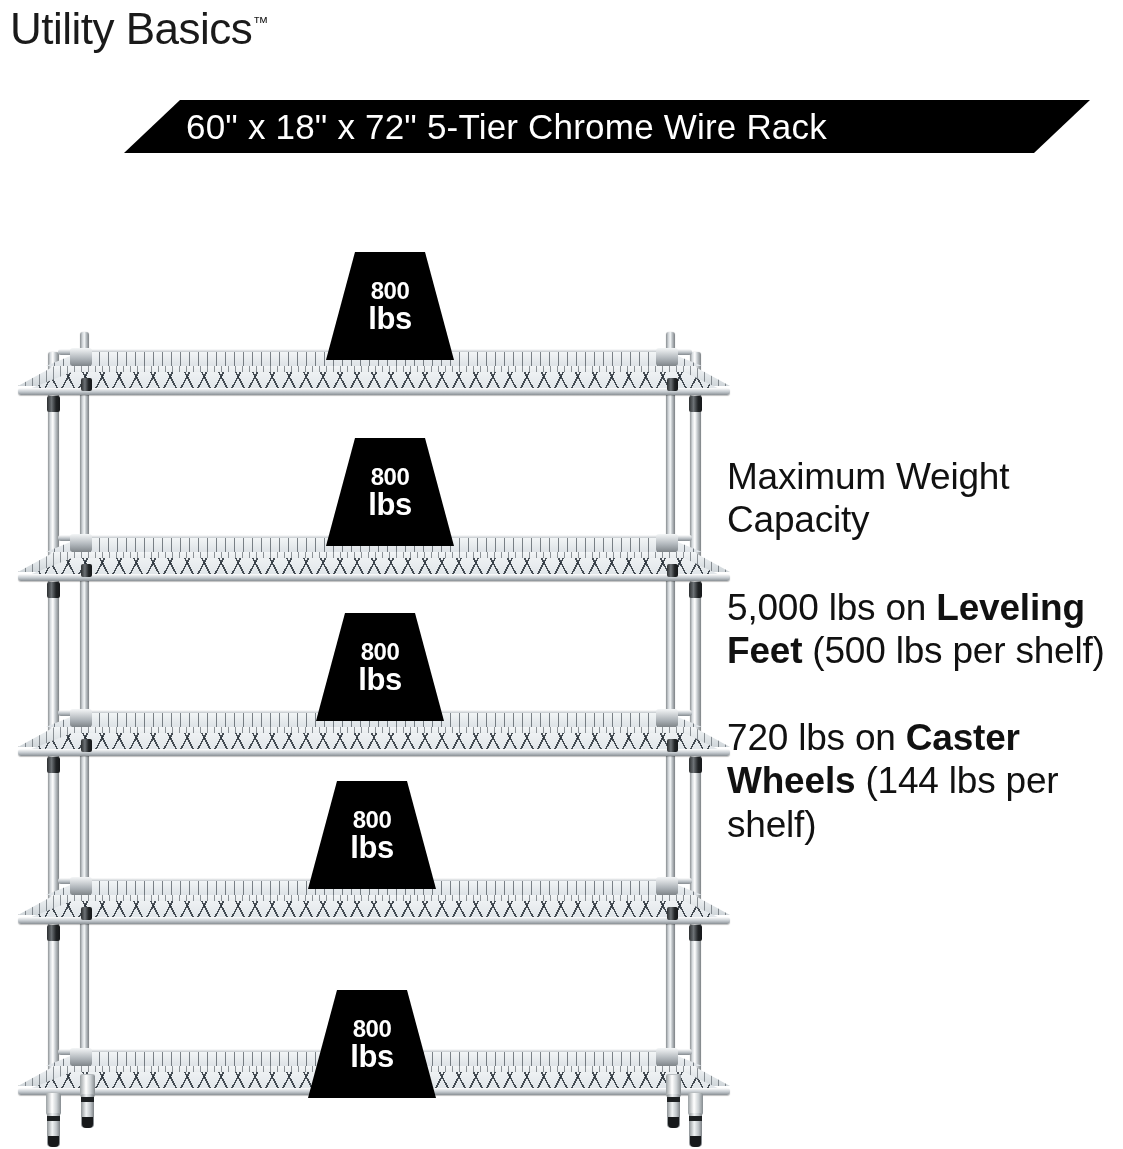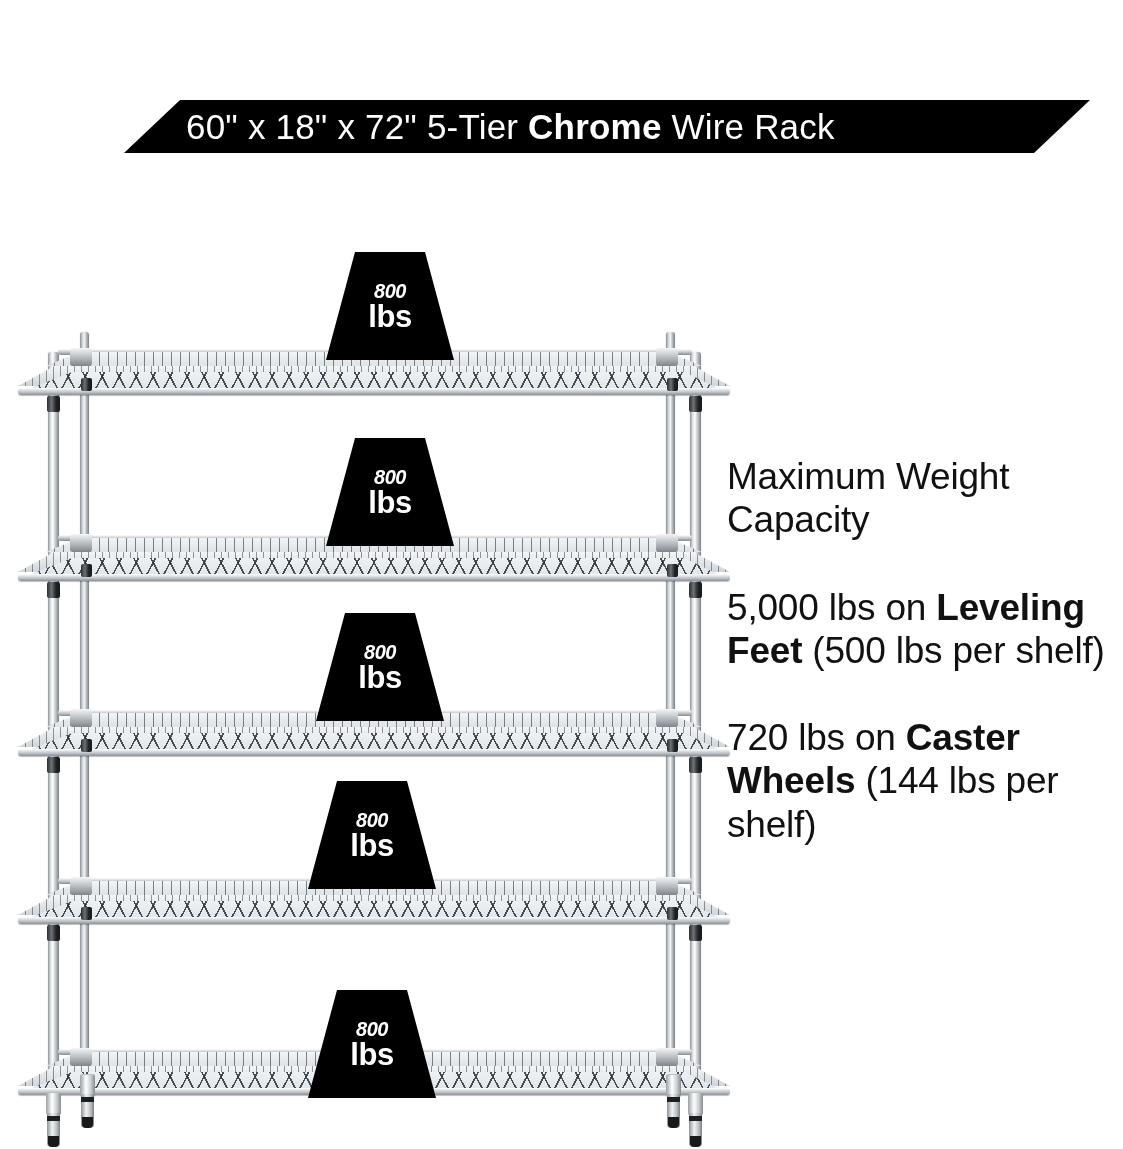--- a/index.html
+++ b/index.html
@@ -26,21 +26,21 @@
     position:absolute;left:124px;top:100px;width:966px;height:53px;
     background:#000000;
     -webkit-clip-path:polygon(56px 0,966px 0,910px 53px,0 53px);
     clip-path:polygon(56px 0,966px 0,910px 53px,0 53px);
     display:flex;align-items:center;
   }
   .banner-text{
     color:#ffffff;font-size:35px;font-weight:400;white-space:nowrap;
     margin-left:62px;letter-spacing:0.2px;
   }
-  .banner-text b{font-weight:700;}
+  .banner-text b{font-weight:400;}
 
   
   .copy{position:absolute;left:727px;top:455px;width:400px;}
   .copy h2{
     margin:0;font-size:37px;font-weight:400;line-height:1.17;
     letter-spacing:-0.2px;color:#111;
   }
   .copy p{
     margin:44px 0 0 0;font-size:37px;font-weight:400;line-height:1.17;
     letter-spacing:-0.2px;color:#111;
@@ -110,28 +110,31 @@
     background:linear-gradient(180deg,#f4f6f7,#aeb4b9 60%,#7f8589);}
 
   
   .badge{
     position:absolute;width:128px;height:108px;background:#000000;
     -webkit-clip-path:polygon(29px 0,99px 0,128px 108px,0 108px);
     clip-path:polygon(29px 0,99px 0,128px 108px,0 108px);
     display:flex;flex-direction:column;align-items:center;justify-content:center;
     color:#ffffff;font-weight:700;line-height:1;
   }
-  .badge .n{font-size:20px;letter-spacing:-0.5px;font-style:italic;}
+  .badge .n{font-size:24px;letter-spacing:-0.5px;}
   .badge .u{font-size:31px;letter-spacing:-0.5px;}
 </style>
 </head>
 <body>
 
 <div class="root">
 
+  <div class="brand">
+    <span>Utility Basics</span><span class="tm">™</span>
+  </div>
 
   <div class="banner">
     <div class="banner-text">
       <span>60" x 18" x 72" 5-Tier </span><b>Chrome</b><span> Wire Rack</span>
     </div>
   </div>
 
   <div class="copy">
     <h2>Maximum Weight Capacity</h2>
     <p>

